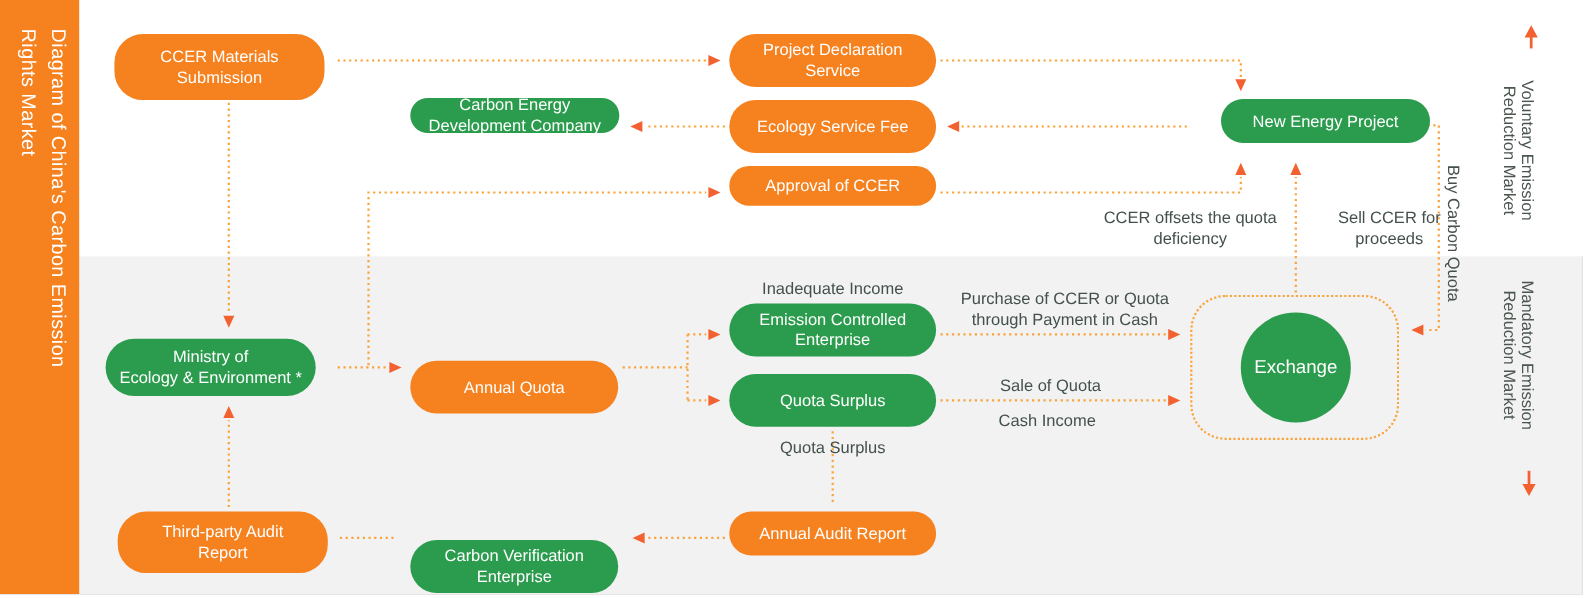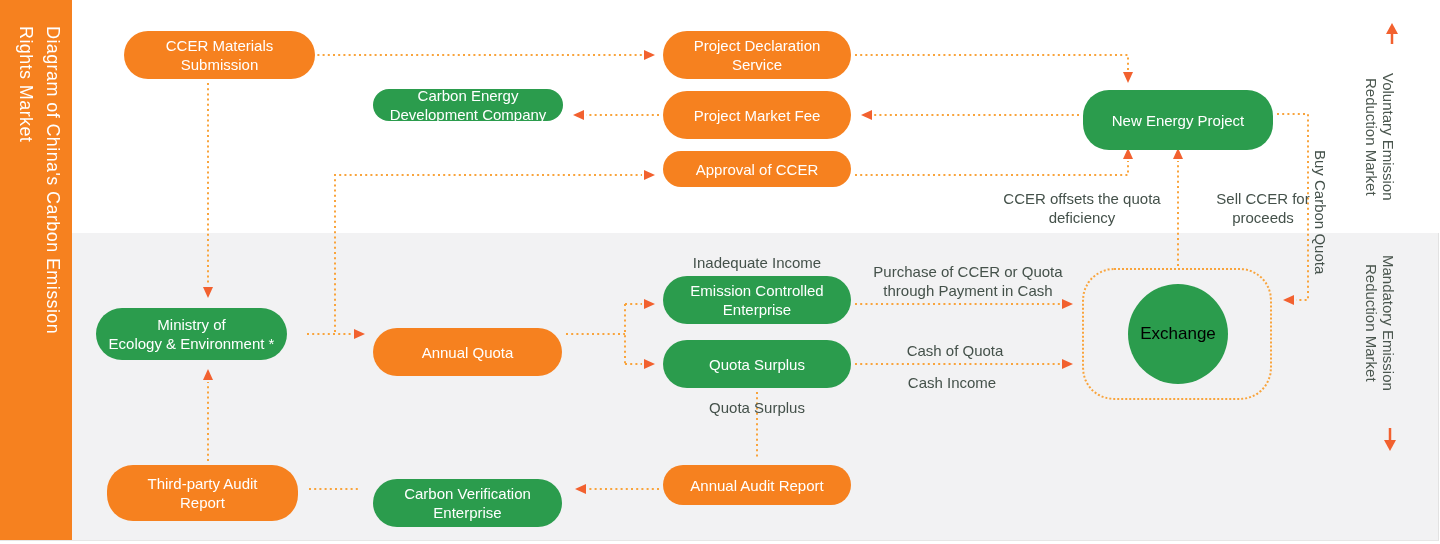--- a/index.html
+++ b/index.html
@@ -29,21 +29,21 @@
     text-align:center;white-space:pre-line;
   }
   .vnote{writing-mode:vertical-rl;white-space:pre-line;}
   .exchange-rect{
     position:absolute;left:1082px;top:268px;width:190px;height:132px;box-sizing:border-box;
     border:2px dotted var(--dot);border-radius:32px;z-index:1;
   }
   .exchange-circle{
     position:absolute;left:1128px;top:284px;width:100px;height:100px;border-radius:50%;
     background:var(--green);display:flex;align-items:center;justify-content:center;
-    color:#000000;font-size:17px;z-index:2;
+    color:#ffffff;font-size:17px;z-index:2;
   }
   svg.overlay{position:absolute;left:0;top:0;z-index:1;}
   .dl{fill:none;stroke:var(--dot);stroke-width:2;stroke-dasharray:2 3.2;}
   .ah{fill:var(--arrow);stroke:none;}
   .sa{fill:none;stroke:var(--arrow);stroke-width:2.5;}
 </style>
 </head>
 <body>
 
 <div class="top-section"></div>
@@ -104,50 +104,50 @@
   <path class="ah" d="M1392,23 L1386,34 L1398,34 Z"></path>
   <path class="sa" d="M1390,428 V440"></path>
   <path class="ah" d="M1390,451 L1384,440 L1396,440 Z"></path>
 </svg>
 
 <div class="sidebar">
   <div class="sidebar-title">Diagram of China's Carbon Emission
 Rights Market</div>
 </div>
 
-<div class="pill orange" style="left:124px;top:31px;width:191px;height:48px">CCER Materials
+<div class="pill orange" style="left:104px;top:31px;width:191px;height:60px">CCER Materials
 Submission</div>
 <div class="pill orange" style="left:663px;top:31px;width:188px;height:48px">Project Declaration
 Service</div>
 <div class="pill green" style="left:373px;top:89px;width:190px;height:32px">Carbon Energy
 Development Company</div>
-<div class="pill orange" style="left:663px;top:91px;width:188px;height:48px">Project Market Fee</div>
-<div class="pill green" style="left:1083px;top:90px;width:190px;height:60px">New Energy Project</div>
+<div class="pill orange" style="left:663px;top:91px;width:188px;height:48px">Ecology Service Fee</div>
+<div class="pill green" style="left:1110px;top:90px;width:190px;height:40px">New Energy Project</div>
 <div class="pill orange" style="left:663px;top:151px;width:188px;height:36px">Approval of CCER</div>
 
 <div class="pill green" style="left:96px;top:308px;width:191px;height:52px">Ministry of
 Ecology &amp; Environment *</div>
 <div class="pill orange" style="left:373px;top:328px;width:189px;height:48px">Annual Quota</div>
 <div class="pill green" style="left:663px;top:276px;width:188px;height:48px">Emission Controlled
 Enterprise</div>
 <div class="pill green" style="left:663px;top:340px;width:188px;height:48px">Quota Surplus</div>
 <div class="pill orange" style="left:663px;top:465px;width:188px;height:40px">Annual Audit Report</div>
 <div class="pill orange" style="left:107px;top:465px;width:191px;height:56px">Third-party Audit
 Report</div>
-<div class="pill green" style="left:373px;top:479px;width:189px;height:48px">Carbon Verification
+<div class="pill green" style="left:373px;top:491px;width:189px;height:48px">Carbon Verification
 Enterprise</div>
 
 <div class="exchange-rect"></div>
 <div class="exchange-circle">Exchange</div>
 
 <div class="note" style="left:607px;top:253px;width:300px">Inadequate Income</div>
 <div class="note" style="left:607px;top:398px;width:300px">Quota Surplus</div>
 <div class="note" style="left:818px;top:262px;width:300px">Purchase of CCER or Quota
 through Payment in Cash</div>
-<div class="note" style="left:805px;top:341px;width:300px">Cash of Quota</div>
+<div class="note" style="left:805px;top:341px;width:300px">Sale of Quota</div>
 <div class="note" style="left:802px;top:373px;width:300px">Cash Income</div>
 <div class="note" style="left:932px;top:189px;width:300px">CCER offsets the quota
 deficiency</div>
 <div class="note" style="left:1113px;top:189px;width:300px">Sell CCER for
 proceeds</div>
 <div class="note vnote" style="left:1311px;top:140px;height:145px;line-height:18px">Buy Carbon Quota</div>
 
 <div class="note vnote" style="left:1363px;top:57px;height:160px;line-height:17px;color:#4A564E">Voluntary Emission
 Reduction Market</div>
 <div class="note vnote" style="left:1363px;top:243px;height:160px;line-height:17px;color:#4A564E">Mandatory Emission

